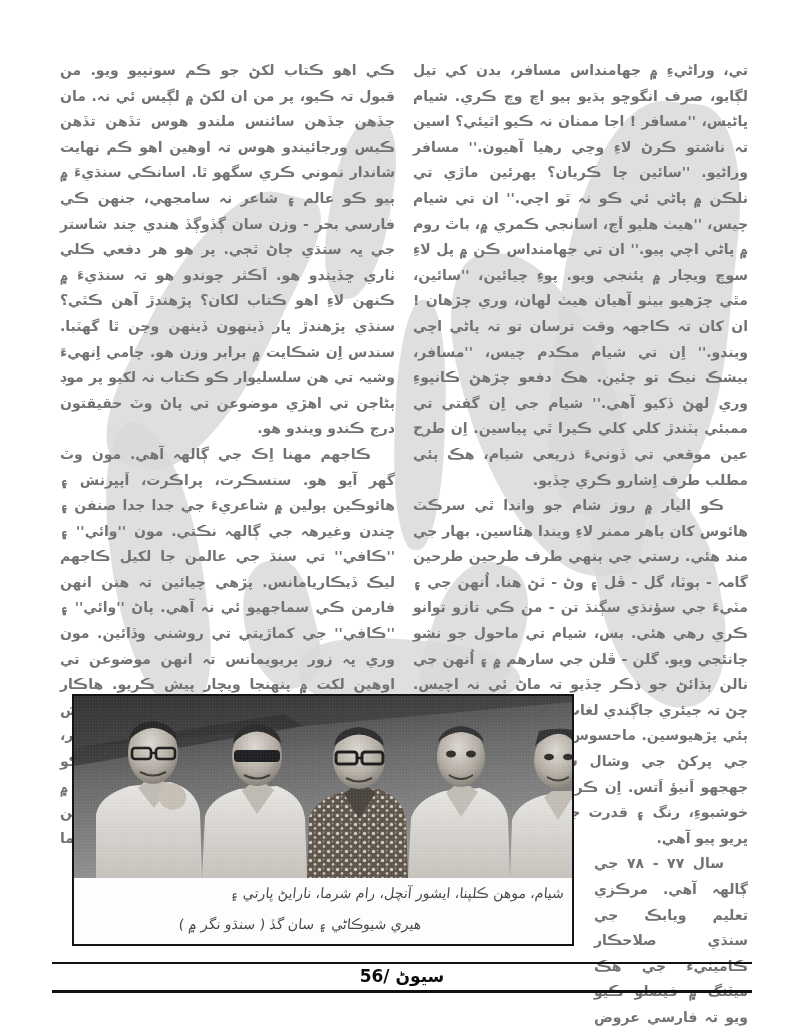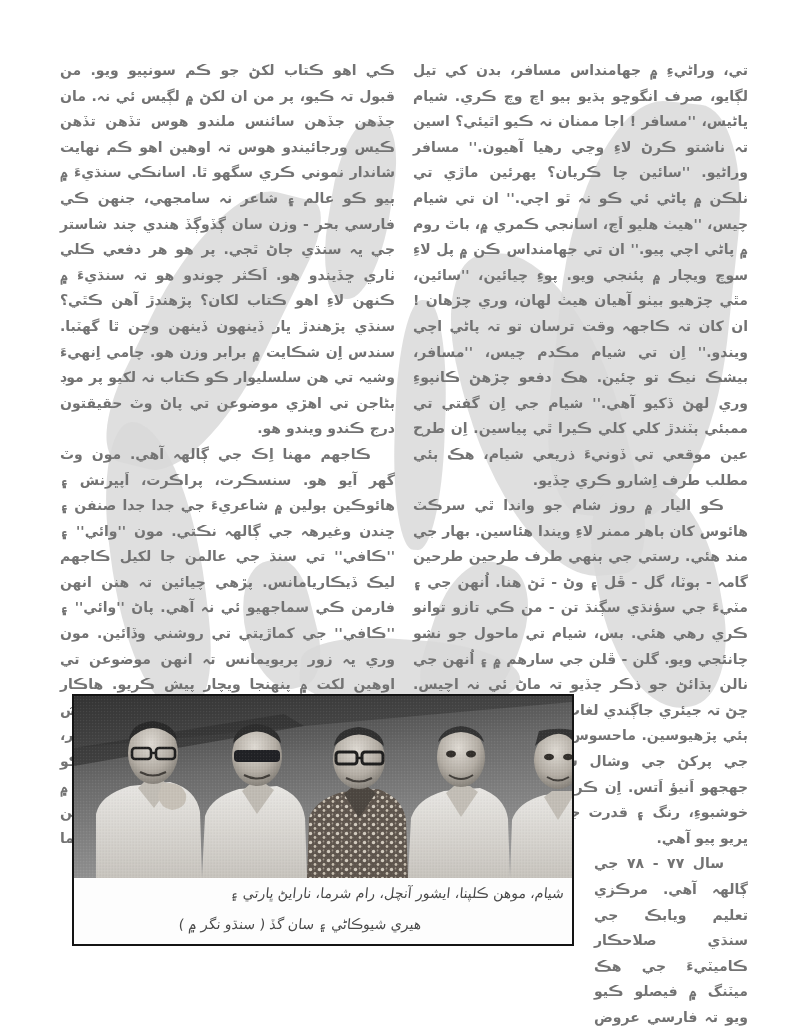--- a/index.html
+++ b/index.html
@@ -329,14 +329,19 @@
       </svg>
     </div>
 
     <div id="photo-caption">
       <div class="cap-line l1">شيام، موهن ڪلپنا، ايشور آنچل، رام شرما، نارايڻ ڀارتي ۽</div>
       <div class="cap-line l2">هيري شيوڪاڻي ۽ سان گڏ ( سنڌو نگر ۾ )</div>
     </div>
 
   </div>
 
+  <div id="footer">
+    <div class="rule-top"></div>
+    <div class="fnum">سيوڻ /56</div>
+    <div class="rule-bottom"></div>
+  </div>
 
 </div>
 
 </body></html>

